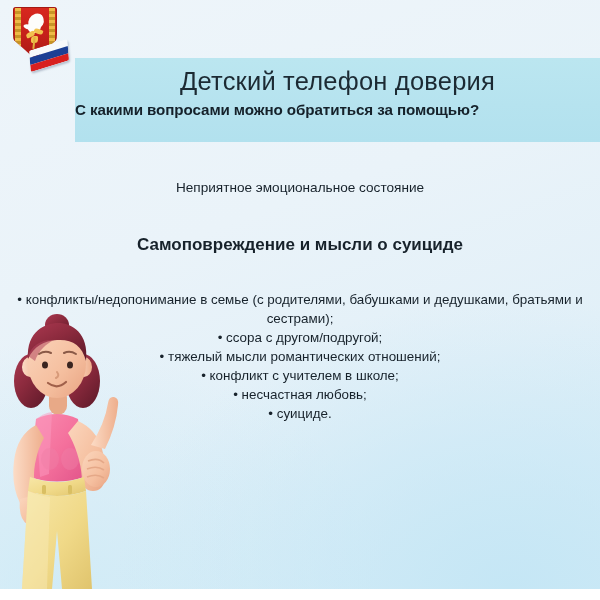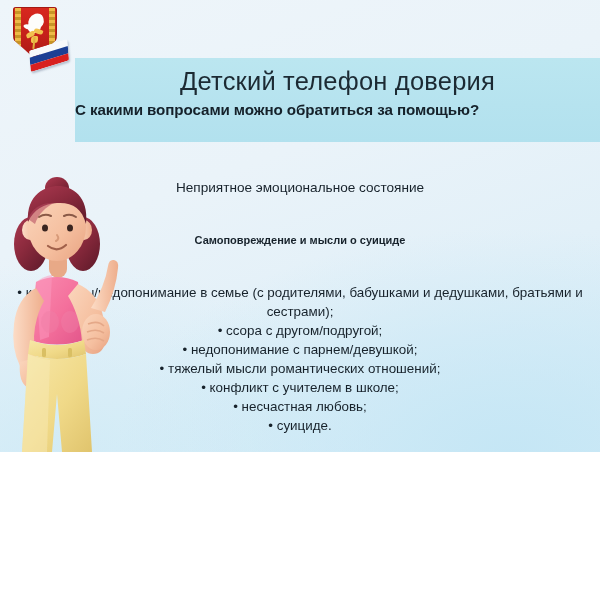--- a/index.html
+++ b/index.html
@@ -2,21 +2,21 @@
 <html lang="ru"><head>
 <meta charset="utf-8">
 <title>Детский телефон доверия</title>
 <style>
   html,body{margin:0;padding:0;}
   body{
     width:600px;height:600px;overflow:hidden;
     font-family:"Liberation Sans","DejaVu Sans",sans-serif;
   }
   #poster{
-    position:relative;width:600px;height:452px;overflow:hidden;
+    position:relative;width:600px;height:589px;overflow:hidden;
     background:
       radial-gradient(120% 90% at 85% 100%, rgba(196,230,245,.95) 0%, rgba(214,238,249,0) 55%),
       radial-gradient(90% 70% at 10% 100%, rgba(205,234,246,.75) 0%, rgba(222,240,250,0) 60%),
       linear-gradient(160deg,#eef5fa 0%,#eaf3f9 38%,#e2f0f8 66%,#d4ecf7 100%);
   }
 
   
   #emblem{position:absolute;left:13px;top:7px;width:52px;height:68px;}
   .shield{
     position:absolute;left:0;top:0;width:44px;height:52px;
@@ -59,21 +59,21 @@
   }
   #subtitle{
     margin:0;padding:6px 0 0 0;text-align:left;
     font-size:15.2px;font-weight:700;color:#15212a;letter-spacing:-.1px;
   }
 
   
   #body-copy{position:absolute;left:0;right:0;top:160px;text-align:center;color:#17222b;}
   .h-line{margin:7px;text-align:center;line-height:1.25;}
   .h-light{font-size:13.6px;font-weight:500;padding-top:13px;}
-  .h-bold{font-size:11px;font-weight:700;padding-top:30px;}
+  .h-bold{font-size:17px;font-weight:700;padding-top:30px;}
   #bullets{margin:0;padding:0;list-style:none;text-align:center;padding-top:28px;}
   #bullets li{
     font-size:13.4px;font-weight:400;line-height:1.42;color:#17222b;
     margin:0 auto;padding:0 26px;
   }
   #bullets li.wide{padding:0 0;}
 
   
   #character{position:absolute;left:6px;bottom:0;width:150px;height:280px;}
   #character svg{display:block;width:150px;height:280px;}
@@ -107,21 +107,20 @@
     <p id="subtitle">С какими вопросами можно обратиться за помощью?</p>
   </div>
 
   <div id="body-copy">
     <p class="h-line h-light">Неприятное эмоциональное состояние</p>
     <p class="h-line h-bold">Самоповреждение и мысли о суициде</p>
 
     <ul id="bullets">
       <li class="wide">•  конфликты/недопонимание в семье (с родителями, бабушками и дедушками, братьями и сестрами);</li>
       <li>• ссора с другом/подругой;</li>
-      <li>• недопонимание с парнем/девушкой;</li>
       <li>• тяжелый мысли романтических отношений;</li>
       <li>• конфликт с учителем в школе;</li>
       <li>• несчастная любовь;</li>
       <li>• суициде.</li>
     </ul>
   </div>
 
   <div id="character">
     <svg viewBox="0 0 150 280" xmlns="http://www.w3.org/2000/svg" aria-hidden="true">
       <defs>

